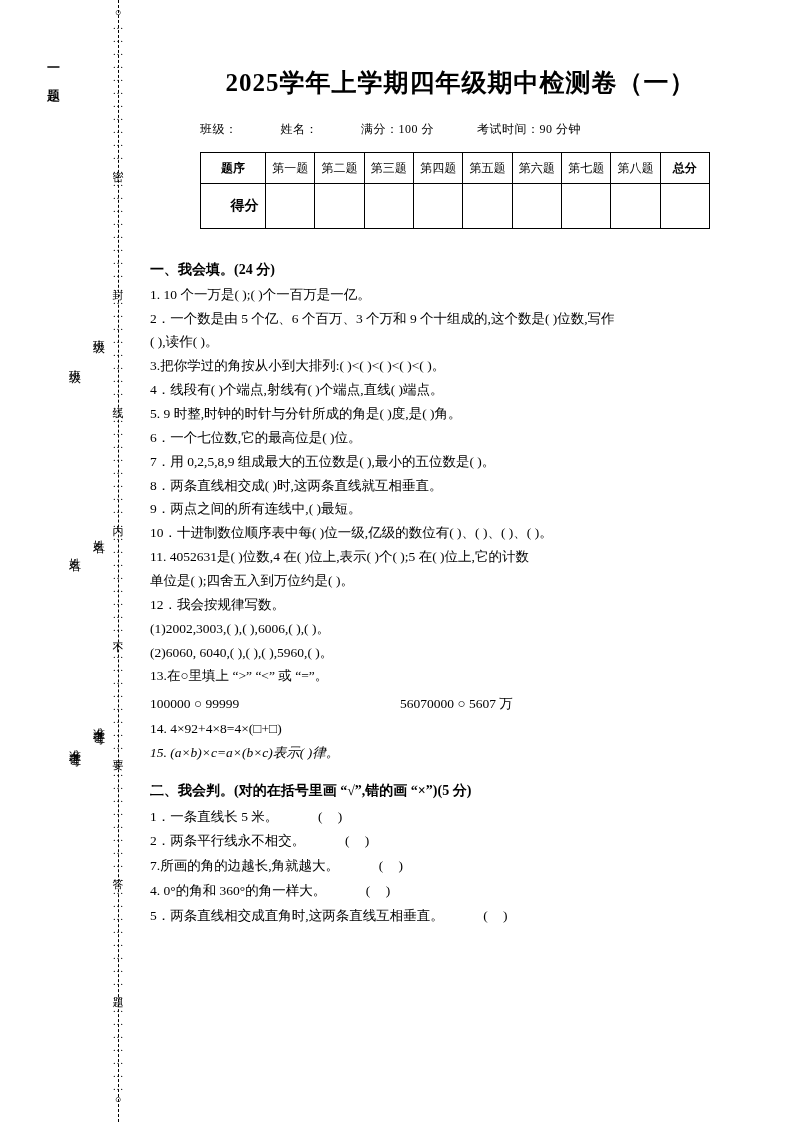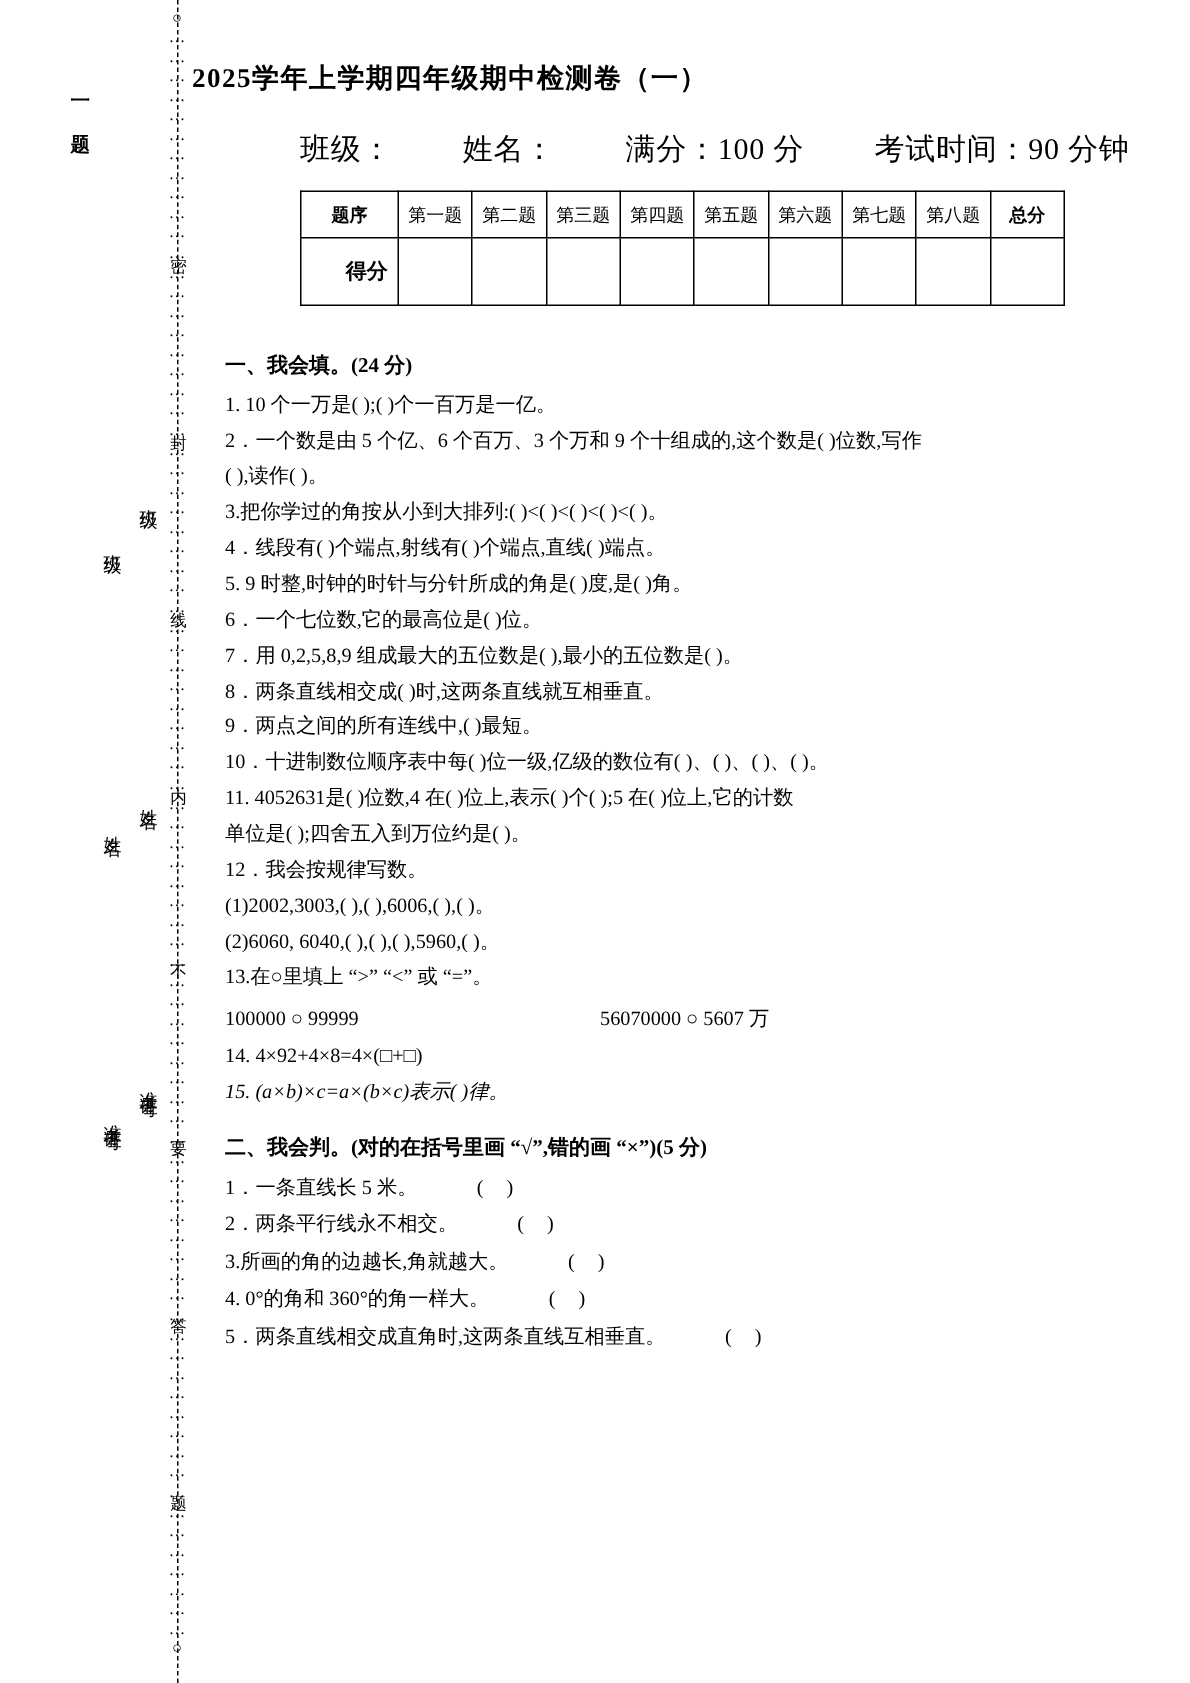--- a/index.html
+++ b/index.html
@@ -52,30 +52,30 @@
   
   .page {
     position: absolute;
     left: 128px;
     top: 0;
     width: 665px;
     height: 1122px;
   }
 
   .title {
-    text-align: left;
-    font-size: 18px;
+    text-align: center;
+    font-size: 25px;
     font-weight: bold;
-    margin-top: 40px;
+    margin-top: 66px;
     letter-spacing: 1px;
   }
 
   .infoline {
     margin: 22px 0 3px 72px;
-    font-size: 20px;
+    font-size: 12px;
     letter-spacing: 0.5px;
   }
   .infoline span.gap { display: inline-block; width: 36px; }
 
   table.score {
     border-collapse: collapse;
     margin: 14px 0 0 72px;
     width: 510px;
     table-layout: fixed;
   }
@@ -224,21 +224,21 @@
 
     <div class="tf-line">
       <span class="txt">1．一条直线长 5 米。</span>
       <span class="par">(      )</span>
     </div>
     <div class="tf-line">
       <span class="txt">2．两条平行线永不相交。</span>
       <span class="par">(      )</span>
     </div>
     <div class="tf-line">
-      <span class="txt">3.所画的角的边越长,角就越大。</span>
+      <span class="txt">7.所画的角的边越长,角就越大。</span>
       <span class="par">(      )</span>
     </div>
     <div class="tf-line">
       <span class="txt">4. 0°的角和 360°的角一样大。</span>
       <span class="par">(      )</span>
     </div>
     <div class="tf-line">
       <span class="txt">5．两条直线相交成直角时,这两条直线互相垂直。</span>
       <span class="par">(      )</span>
     </div>

